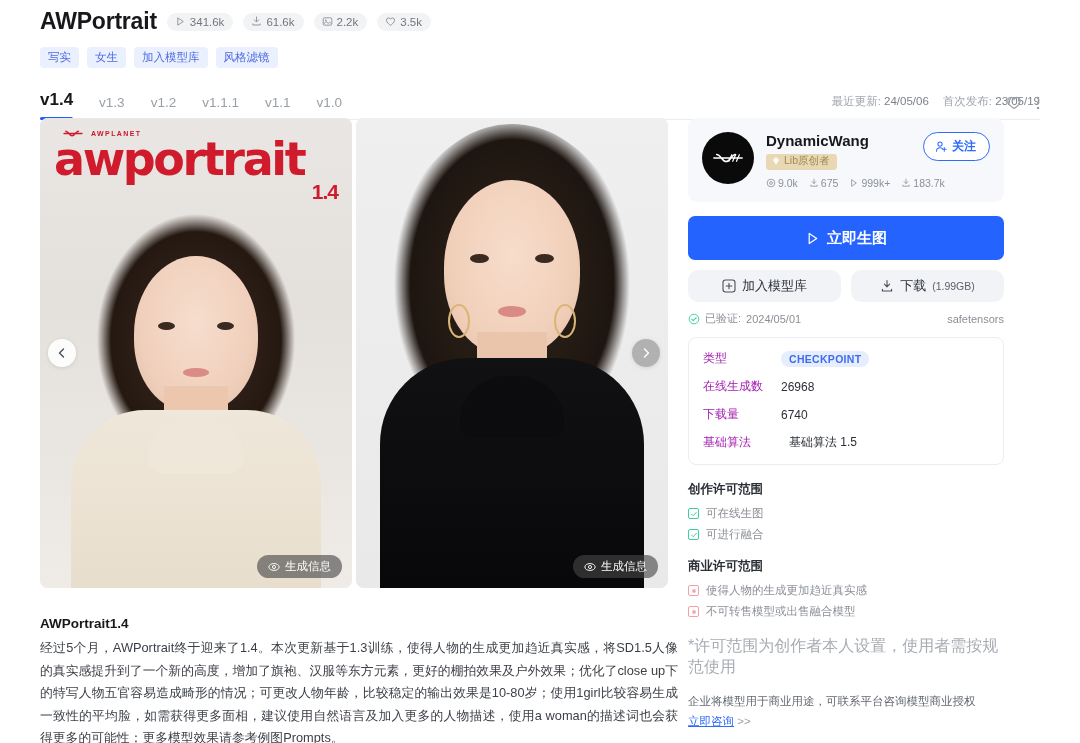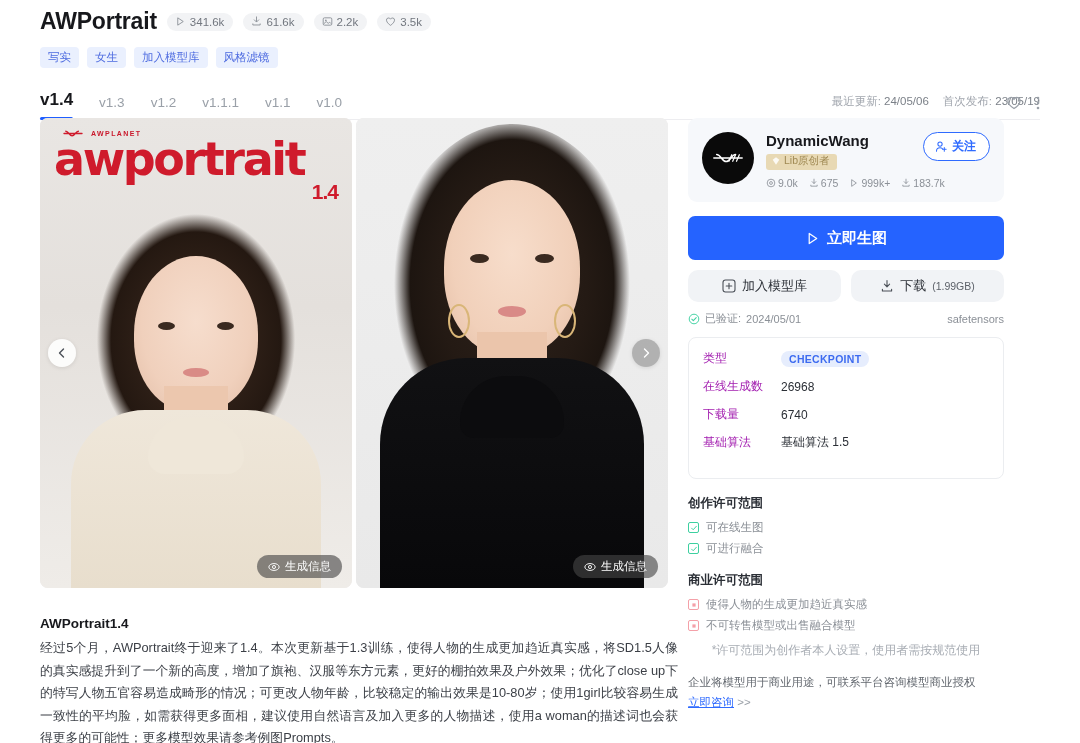--- a/index.html
+++ b/index.html
@@ -244,21 +244,21 @@
 
   .detail-card {
     margin-top: 11px; border: 1px solid #ebedf0; border-radius: 8px; overflow: hidden;
   }
   .detail-head {
     padding: 11px 14px; font-size: 13px; color: #2b2f36;
     border-bottom: 1px solid #ebedf0;
   }
   .detail-body { padding: 12px 14px 13px 14px; }
   .drow { display: flex; align-items: center; margin-bottom: 11px; }
-  .drow:last-child { margin-bottom: 14px; }
+  .drow:last-child { margin-bottom: 0; gap: 8px; }
   .dlabel { width: 78px; flex: 0 0 78px; font-size: 12px; color: #a21caf; }
   .dval { font-size: 12px; color: #2b2f36; }
   .chip-ckpt {
     background: #e6edfd; color: #3d6bf0; border-radius: 8px;
     padding: 2px 8px; font-size: 10.5px; font-weight: 600; letter-spacing: 0.3px;
   }
 
   .lic { margin-top: 16px; }
   .lic h4 { font-size: 12.5px; font-weight: 700; color: #2b2f36; margin-bottom: 8px; }
   .lic-item {
@@ -266,21 +266,21 @@
     font-size: 11.5px; color: #8b9097; margin-bottom: 6px;
   }
   .mark-ok {
     width: 11px; height: 11px; border: 1px solid #3dd0a0; border-radius: 2px;
     display: inline-flex; align-items: center; justify-content: center; flex: 0 0 11px;
   }
   .mark-no {
     width: 11px; height: 11px; border: 1px solid #f4a0a8; border-radius: 2px;
     display: inline-flex; align-items: center; justify-content: center; flex: 0 0 11px;
   }
-  .lic-note { font-size: 12px; color: #a8adb4; margin-top: 9px; text-align: center; }
+  .lic-note { font-size: 16px; color: #a8adb4; margin-top: 17px; }
   .biz { margin-top: 14px; font-size: 11.5px; color: #63686f; line-height: 1.7; }
   .biz a { color: #2f6bff; text-decoration: underline; cursor: pointer; }
   .biz .arrows { color: #9aa0a8; text-decoration: none; }
 </style>
 </head>
 <body>
 
 <div class="page">
 
   <div class="header">

